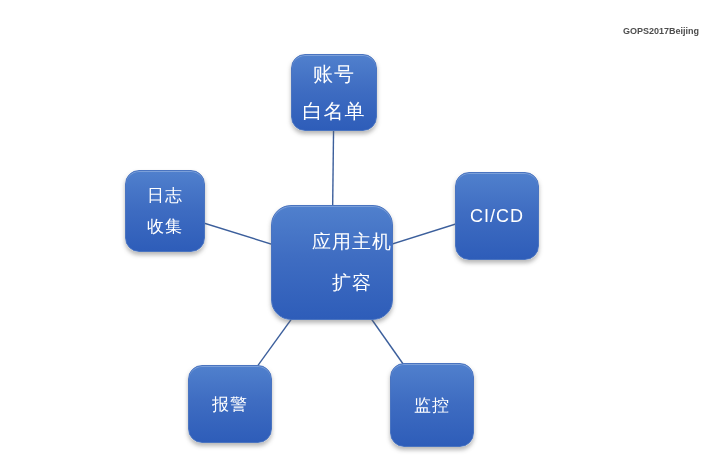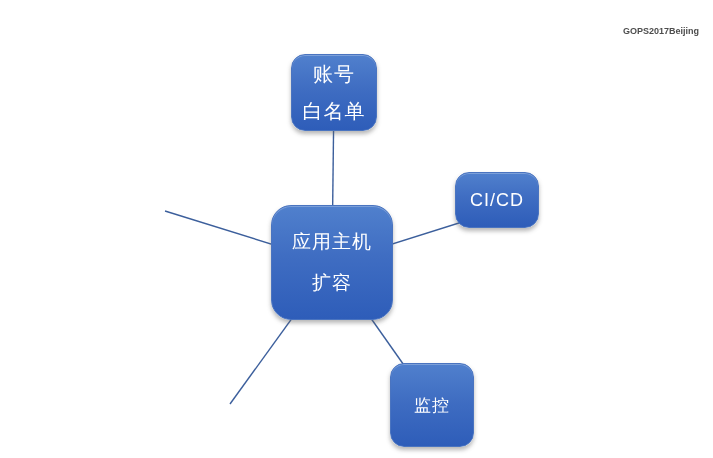--- a/index.html
+++ b/index.html
@@ -21,24 +21,24 @@
     color: #ffffff;
     white-space: pre-line;
     background: linear-gradient(180deg, #5080cd 0%, #3f6dc2 45%, #2e5db9 100%);
     border: 1px solid #4a74c0;
     border-radius: 14px;
     box-sizing: border-box;
     box-shadow: 0 3px 4px rgba(95,95,95,0.45), inset 0 1px 0 rgba(255,255,255,0.25);
     font-weight: 300;
     letter-spacing: 1px;
   }
-  .node-center   { left: 271px; top: 205px; width: 122px; height: 115px; border-radius: 20px; font-size: 19px; line-height: 2.15; }
+  .node-center   { left: 271px; top: 205px; width: 122px; height: 115px; border-radius: 20px; font-size: 19px; line-height: 2.15; justify-content: flex-end; }
   .node-top      { left: 291px; top:  54px; width:  86px; height:  77px; font-size: 20px; line-height: 1.85; }
   .node-left     { left: 125px; top: 170px; width:  80px; height:  82px; font-size: 17px; line-height: 1.85; }
-  .node-right    { left: 455px; top: 172px; width:  84px; height:  56px; font-size: 18px; justify-content: center; }
+  .node-right    { left: 455px; top: 172px; width:  84px; height:  88px; font-size: 18px; justify-content: center; }
   .node-bottom-left  { left: 188px; top: 365px; width: 84px; height: 78px; font-size: 17px; }
   .node-bottom-right { left: 390px; top: 363px; width: 84px; height: 84px; font-size: 17px; }
 
   .logo {
     position: absolute; top: 6px; right: 14px; width: 76px;
     display: flex; flex-direction: row; align-items: center;
   }
   .logo-mark { width: 48px; height: 48px; }
   .logo-text {
     margin-top: 2px;
@@ -57,30 +57,37 @@
     <line class="edge" x1="332" y1="263" x2="497" y2="211"></line>
     <line class="edge" x1="332" y1="263" x2="230" y2="404"></line>
     <line class="edge" x1="332" y1="263" x2="432" y2="405"></line>
   </svg>
 
   <div class="node node-top">
     <span>账号
 白名单</span>
   </div>
 
+  <div class="node node-left">
+    <span>日志
+收集</span>
+  </div>
 
   <div class="node node-right">
     <span>CI/CD</span>
   </div>
 
   <div class="node node-center">
     <span>应用主机
 扩容</span>
   </div>
 
+  <div class="node node-bottom-left">
+    <span>报警</span>
+  </div>
 
   <div class="node node-bottom-right">
     <span>监控</span>
   </div>
 
   <div class="logo">
     <svg class="logo-mark" viewBox="0 0 50 50" aria-hidden="true">
       <defs>
         <linearGradient id="lg-orange" x1="0" y1="0" x2="1" y2="1">
           <stop offset="0" stop-color="#f9a03c"></stop>

